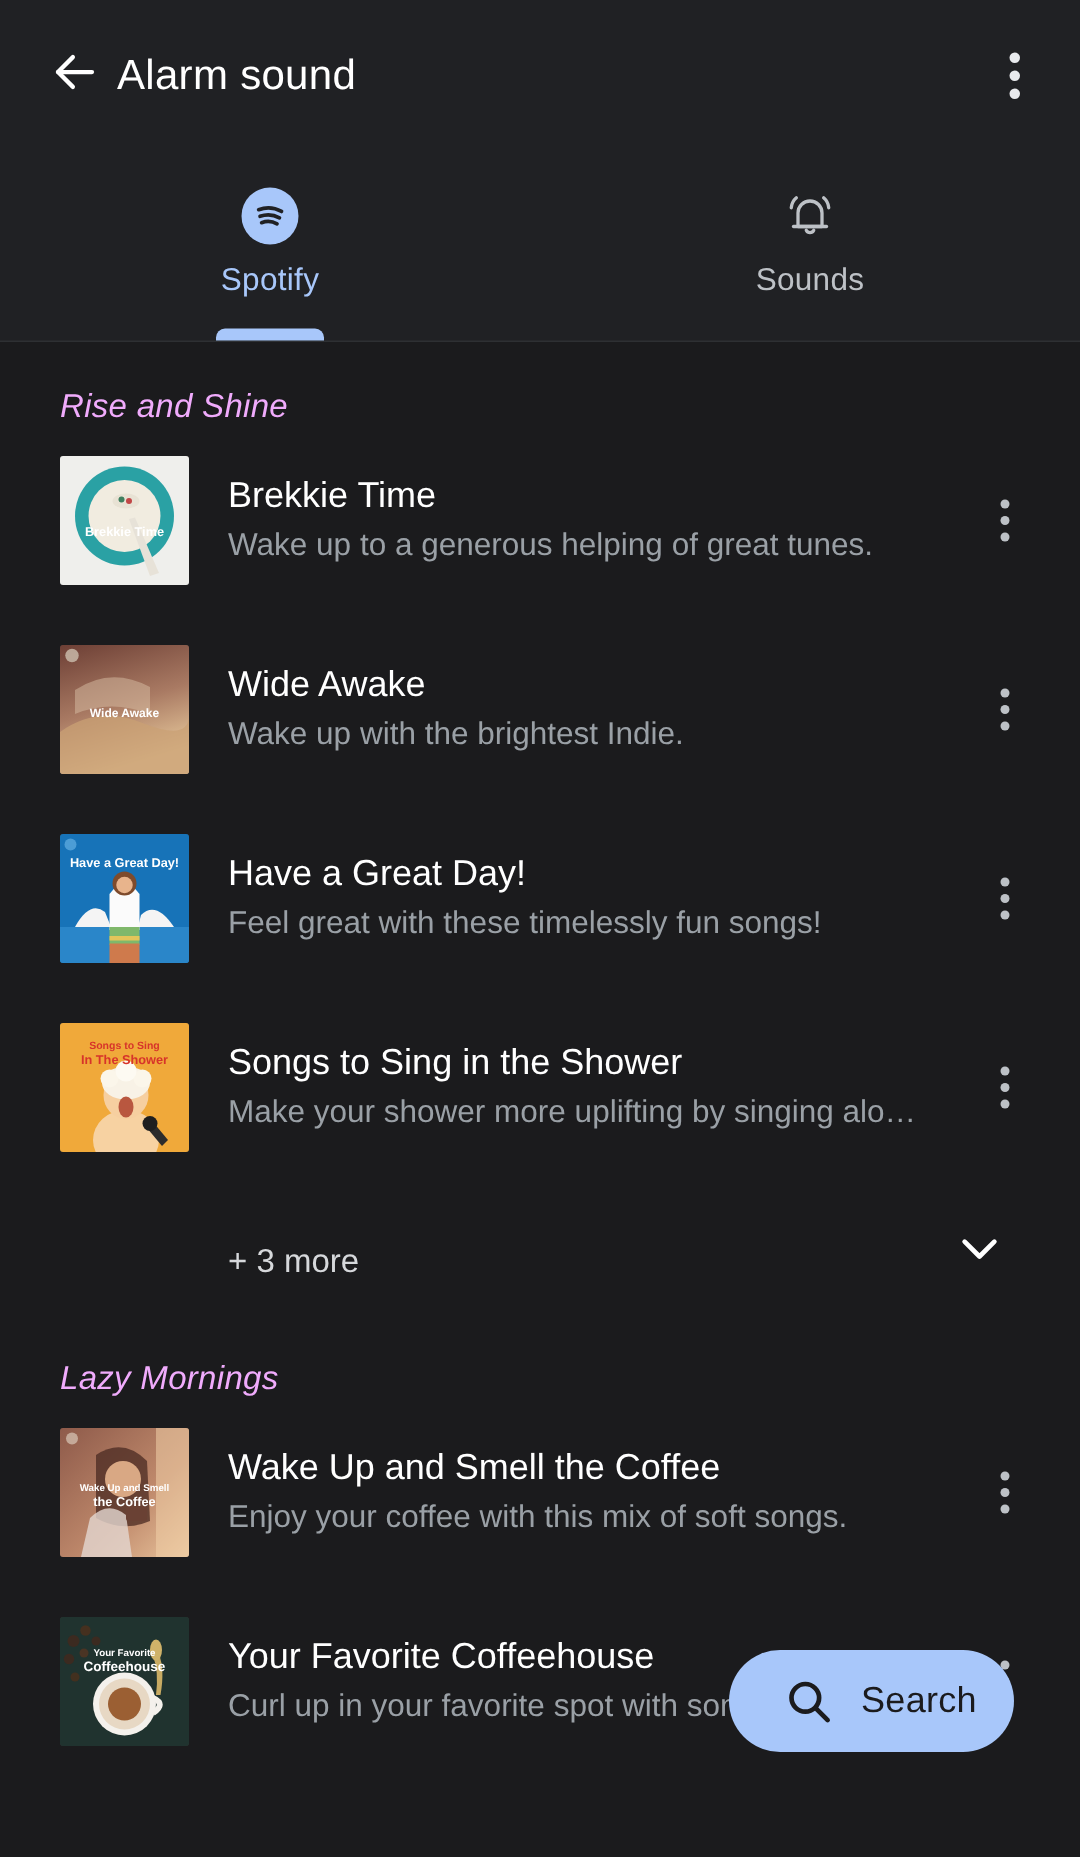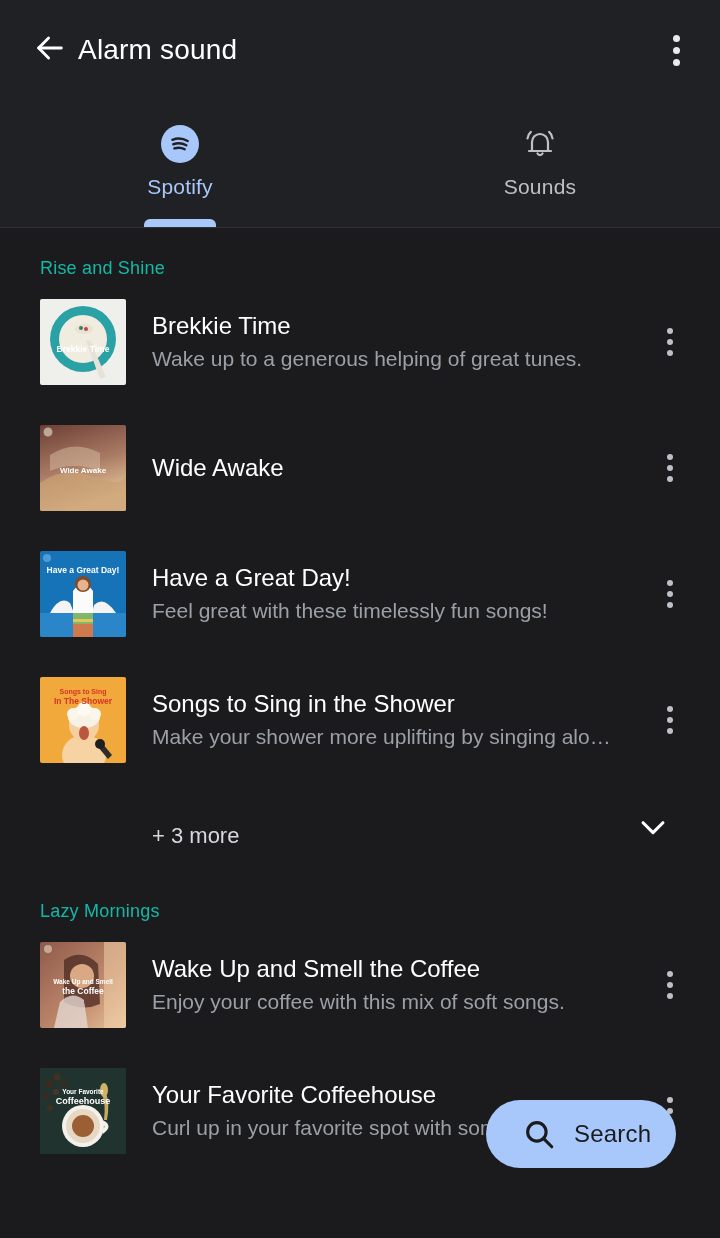--- a/index.html
+++ b/index.html
@@ -100,24 +100,25 @@
   }
 
   
   .content {
     flex: 1 1 auto;
     overflow: hidden;
     position: relative;
     background: #1b1b1d;
   }
   .section-title {
-    color: #14b8a6;
-    font-size: 18px;
+    color: #f0abfc;
+    font-size: 22px;
     padding: 30px 0 0 40px;
     letter-spacing: 0.2px;
+    font-style: italic;
   }
   .row {
     display: flex;
     align-items: center;
     height: 126px;
     padding: 0 24px 0 40px;
     cursor: pointer;
   }
   .thumb {
     width: 86px; height: 86px;
@@ -296,20 +297,21 @@
           </defs>
           <rect width="86" height="86" fill="url(#wa)"></rect>
           <path d="M0 58 Q25 40 55 52 T86 48 L86 86 L0 86 Z" fill="#c9a074" opacity="0.75"></path>
           <path d="M10 30 Q34 14 60 28 L60 46 Q34 36 10 46 Z" fill="#d8bda3" opacity="0.5"></path>
           <circle cx="8" cy="7" r="4.5" fill="#c8b8a8" opacity="0.85"></circle>
           <text x="43" y="48" font-family="Liberation Sans, sans-serif" font-size="8" font-weight="bold" fill="#ffffff" text-anchor="middle">Wide Awake</text>
         </svg>
       </div>
       <div class="row-text">
         <div class="row-title">Wide Awake</div>
+        <div class="row-sub">Wake up with the brightest Indie.</div>
       </div>
       <div class="row-menu">
         <i></i>
         <i></i>
         <i></i>
       </div>
     </div>
 
     <div class="row">
       <div class="thumb">

